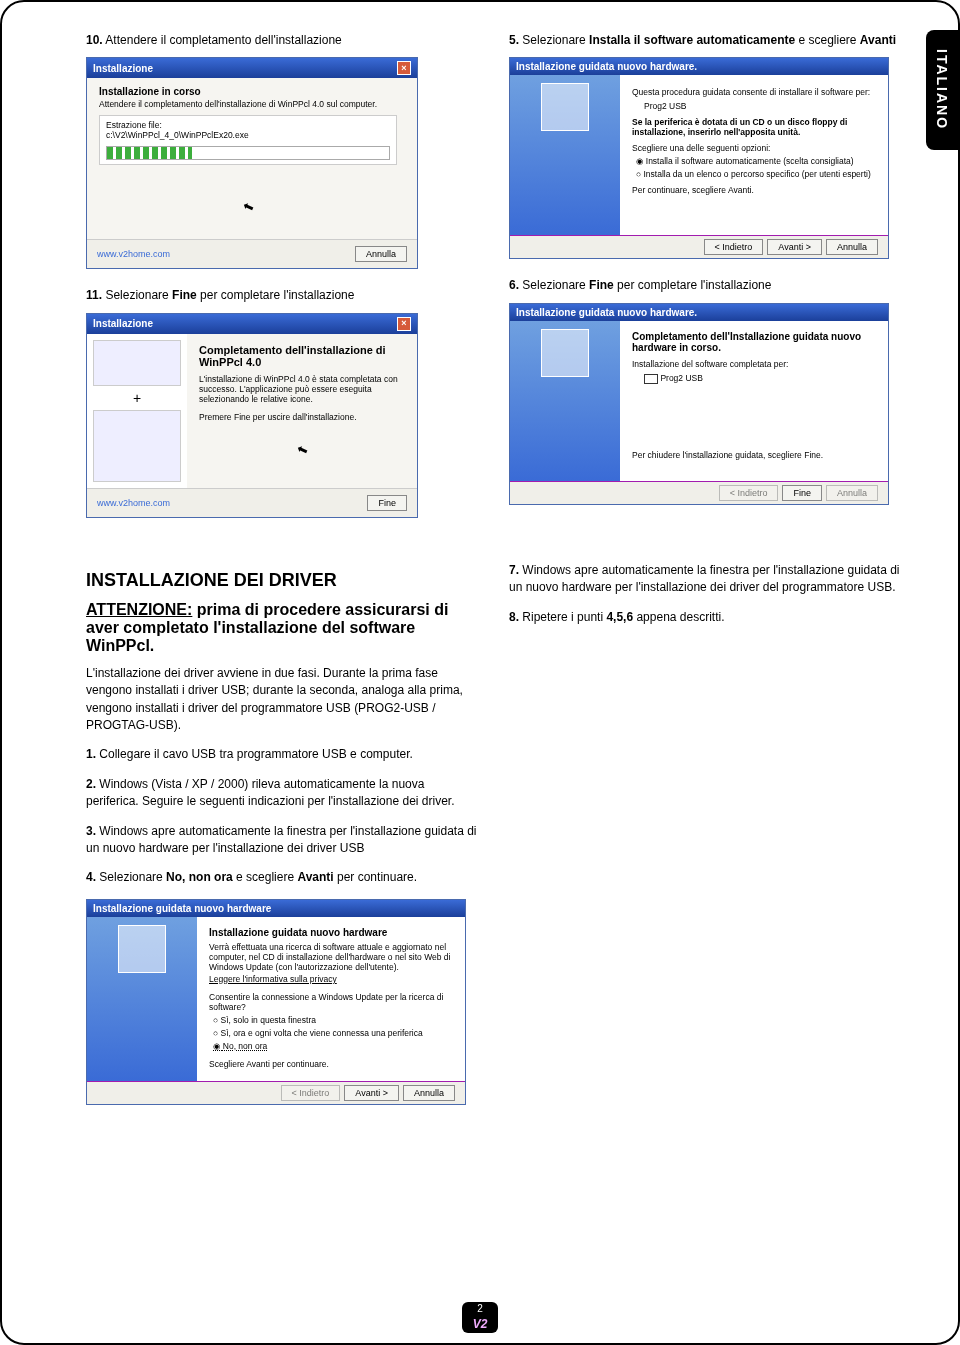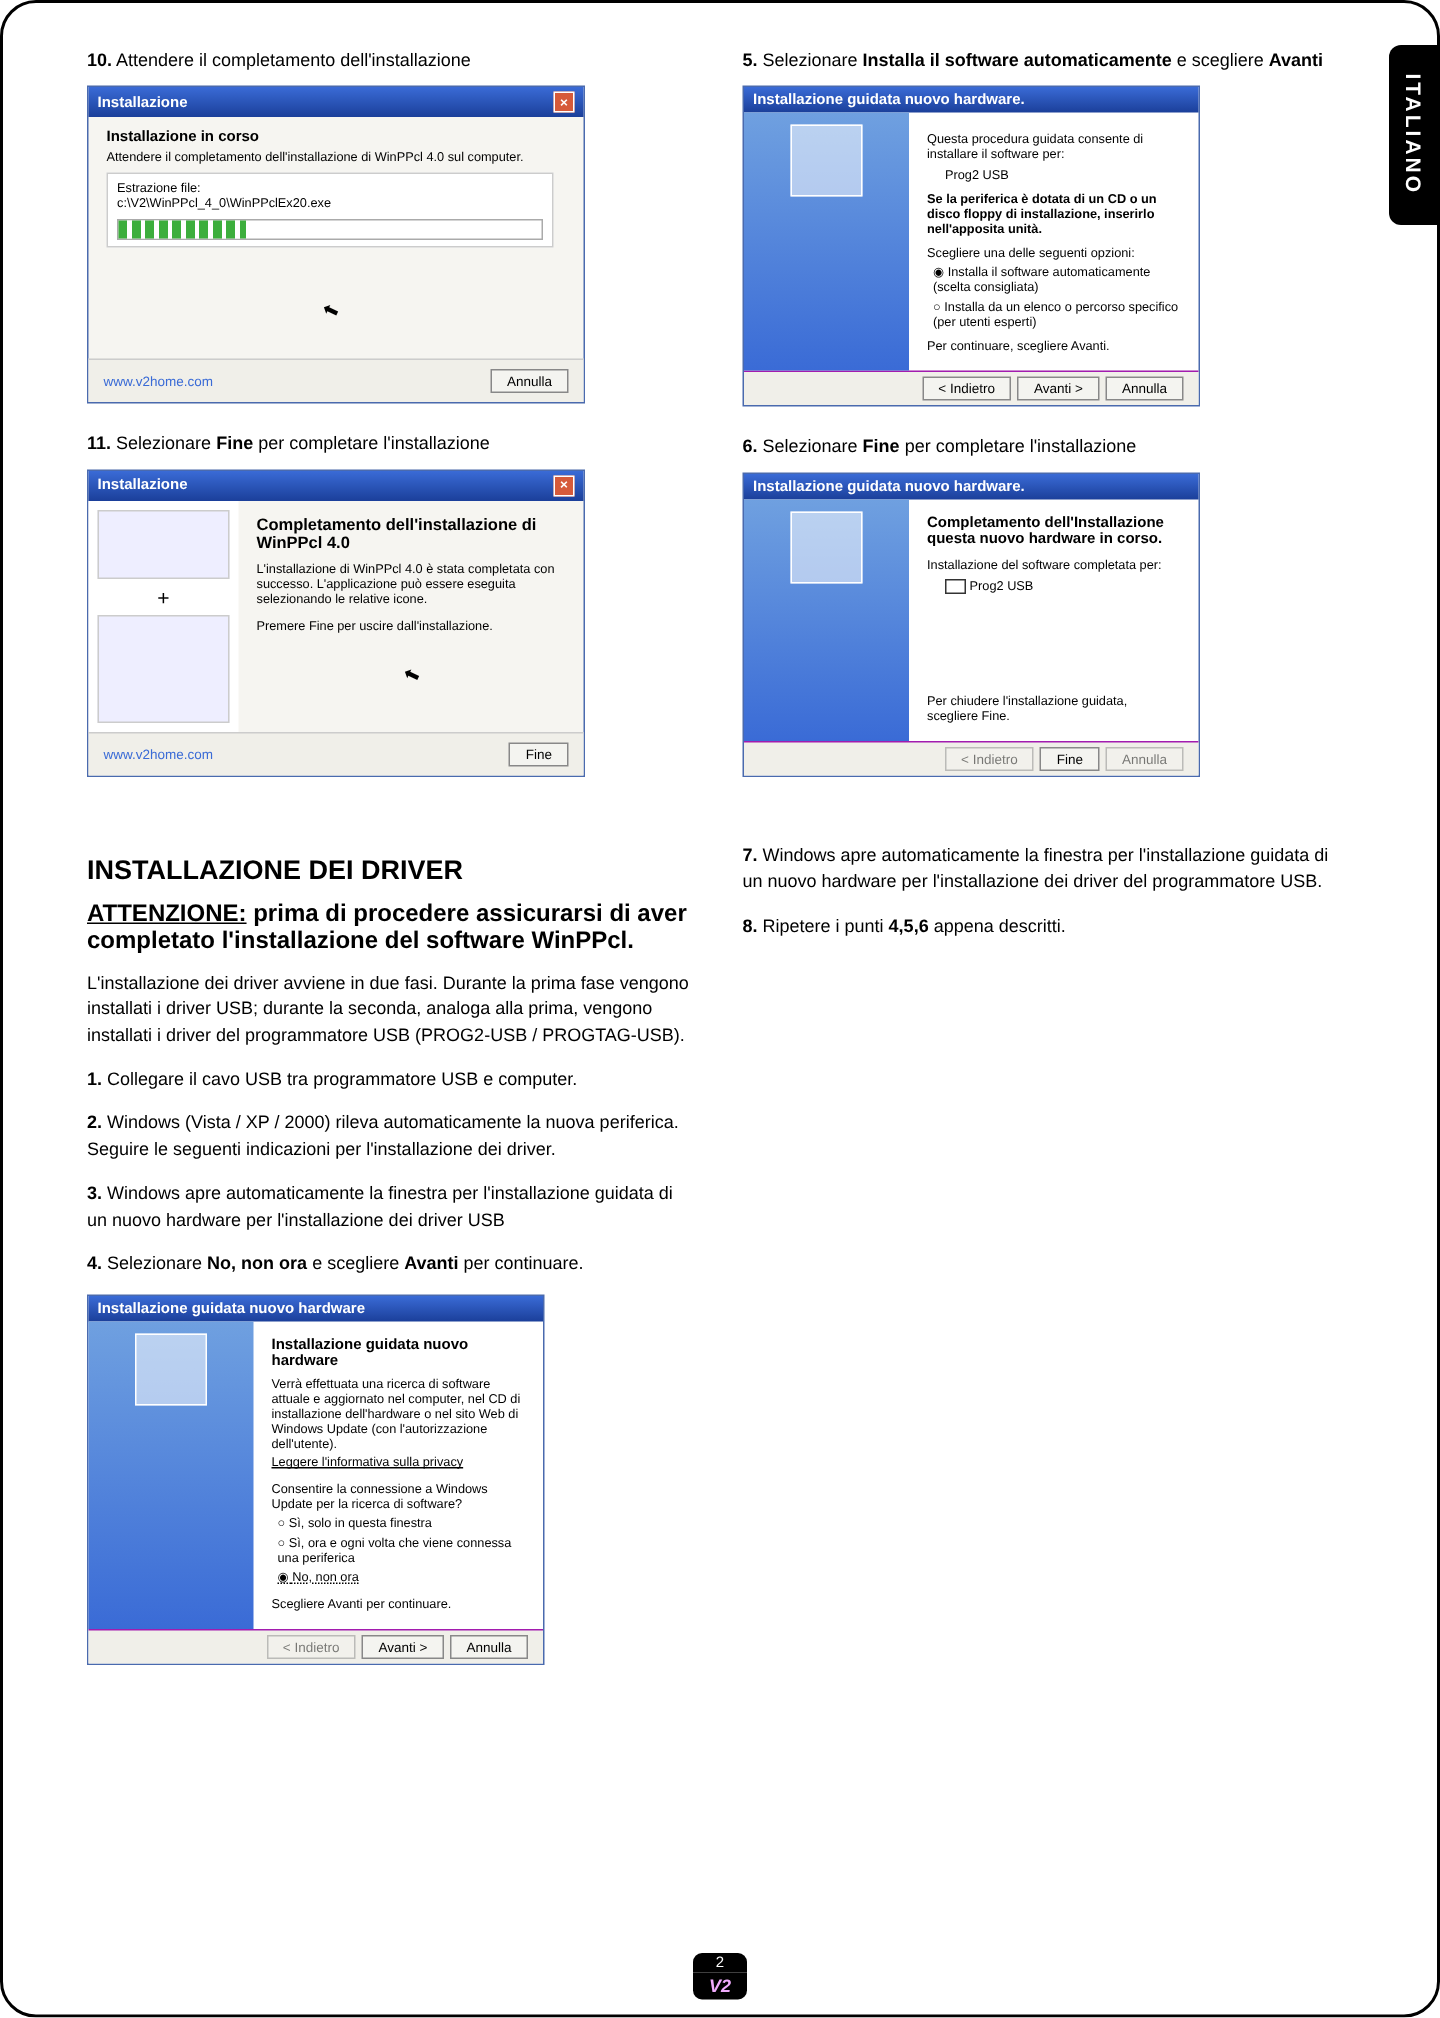--- a/index.html
+++ b/index.html
@@ -28,21 +28,21 @@
     border-bottom-left-radius: 8px;
     color: #fff;
     writing-mode: vertical-rl;
     text-orientation: mixed;
     font-weight: bold;
     font-size: 14px;
     letter-spacing: 2px;
     display: flex;
     align-items: center; justify-content: center;
   }
-  .cols { display: flex; gap: 30px; }
+  .cols { display: flex; gap: 30px; margin-left: 28px; }
   .col { flex: 1; }
   .step { margin-bottom: 18px; }
   .step-text { font-size: 12px; line-height: 1.45; }
   .step-num { display: inline; }
   .bold { font-weight: bold; }
   .underline { text-decoration: underline; }
   
   .xp-win {
     border: 1px solid #4a6aae;
     background: #f6f5f1;
@@ -82,21 +82,21 @@
   .progress-inner {
     height: 100%; background: repeating-linear-gradient(90deg,#3cae3c 0 6px,#fff 6px 9px);
     width: 30%;
   }
   .extraction-box {
     border: 1px solid #ccc; padding: 4px 6px; margin: 6px 0; background: #fff;
     font-size: 8.5px;
   }
   
   .hw-win {
-    border: 1px solid #4a6aae; width: 305px; background: #fff; font-size: 9px; margin-top: 8px;
+    border: 1px solid #4a6aae; width: 380px; background: #fff; font-size: 9px; margin-top: 8px;
   }
   .hw-title {
     background: linear-gradient(#3a6bd6,#1b3f9a); color: #fff;
     padding: 3px 6px; font-size: 10px; font-weight: bold;
   }
   .hw-body { display: flex; }
   .hw-side {
     width: 110px; background: linear-gradient(#6fa0e0,#3a6bd6);
     padding: 8px;
     min-height: 160px;
@@ -252,21 +252,21 @@
           <span>Selezionare </span><span class="bold">Fine</span><span> per completare l'installazione</span>
         </p>
 
         <div class="hw-win">
           <div class="hw-title">Installazione guidata nuovo hardware.</div>
           <div class="hw-body">
             <div class="hw-side">
                 <div class="hw-icon"></div>
               </div>
             <div class="hw-main">
-              <div style="font-weight:bold;font-size:10px;margin-bottom:6px">Completamento dell'Installazione questa nuovo hardware in corso.</div>
+              <div style="font-weight:bold;font-size:10px;margin-bottom:6px">Completamento dell'Installazione guidata nuovo hardware in corso.</div>
               <div class="tiny-line">Installazione del software completata per:</div>
               <div class="tiny-line" style="margin:4px 0 6px 12px"><span class="usb-icon"></span> <span>Prog2 USB</span></div>
               <div style="height:58px"></div>
               <div class="tiny-line">Per chiudere l'installazione guidata, scegliere Fine.</div>
             </div>
           </div>
           <div class="hw-footer">
             <span class="xp-btn" style="opacity:.5">&lt; Indietro</span><span class="xp-btn">Fine</span><span class="xp-btn" style="opacity:.5">Annulla</span>
           </div>
         </div>

